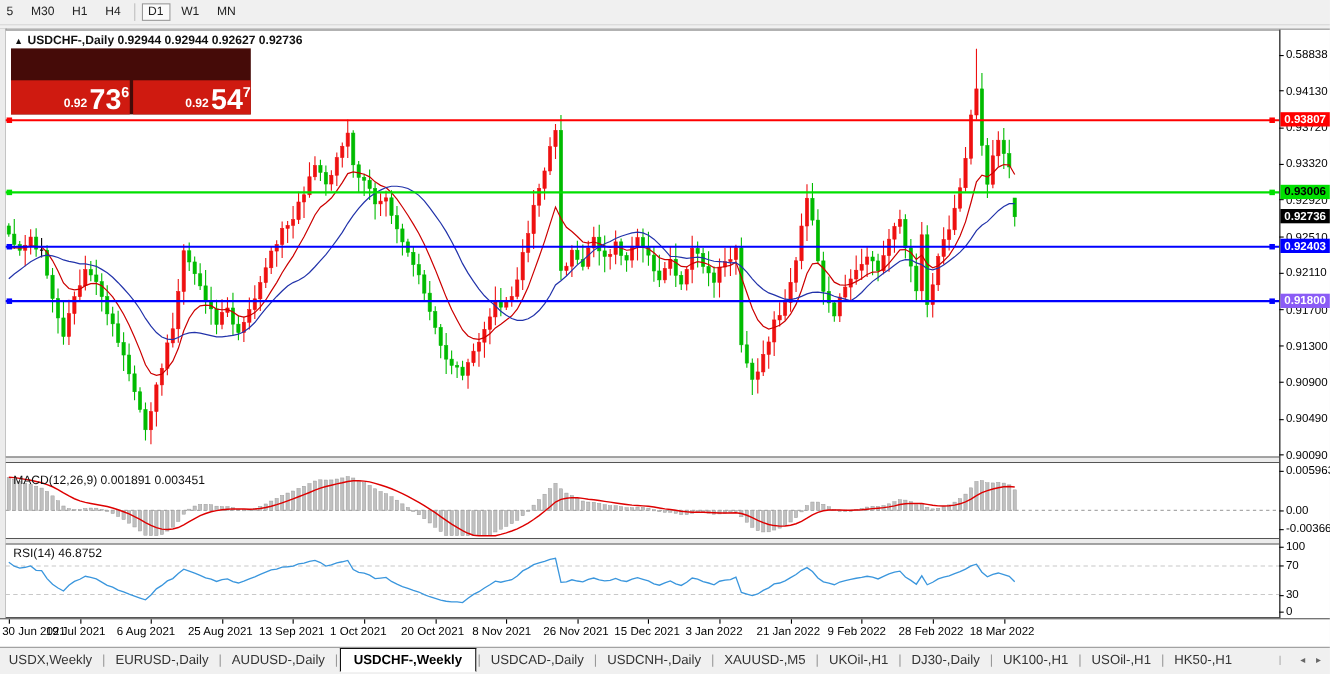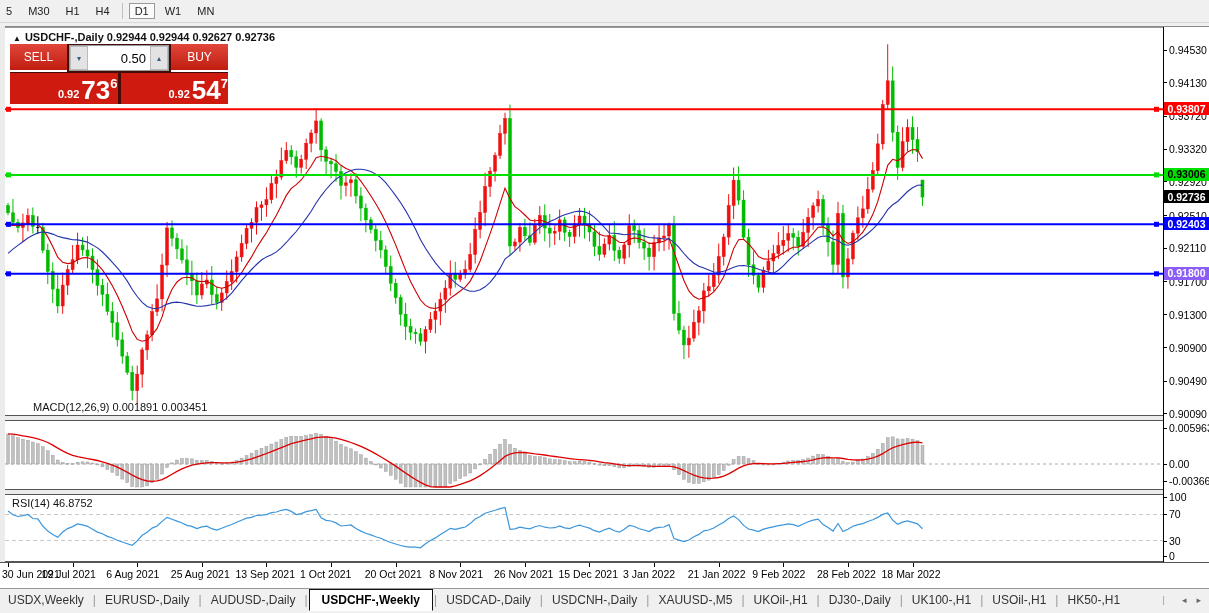--- a/index.html
+++ b/index.html
@@ -655,44 +655,35 @@
     <polyline points="3,406.8 7.97,407.2 12.94,407.9 17.91,408.8 22.88,409.6 27.849999999999998,410.7 32.82,411.9 37.79,413.5 42.76,415.5 47.73,418.1 52.699999999999996,421.1 57.669999999999995,423.9 62.64,426.4 67.61,428.3 72.58,429.7 77.55,430.7 82.52,431.6 87.49,432.5 92.46,433.5 97.42999999999999,434.8 102.39999999999999,436.4 107.36999999999999,438.2 112.33999999999999,440.2 117.30999999999999,442.6 122.28,445.2 127.25,448.1 132.22,450.7 137.19,452.7 142.16,454.0 147.13,454.3 152.1,453.9 157.07,452.6 162.04,450.1 167.01,447.3 171.98,444.4 176.95,441.8 181.92,439.8 186.89,438.2 191.85999999999999,437.2 196.82999999999998,436.4 201.79999999999998,435.9 206.76999999999998,435.6 211.73999999999998,435.7 216.70999999999998,435.8 221.67999999999998,435.9 226.64999999999998,435.7 231.61999999999998,435.2 236.58999999999997,434.4 241.56,433.2 246.53,431.8 251.5,430.1 256.47,428.3 261.44,426.5 266.40999999999997,424.6 271.38,422.7 276.34999999999997,420.7 281.32,418.6 286.28999999999996,416.7 291.26,415.3 296.22999999999996,414.1 301.2,412.9 306.16999999999996,411.9 311.14,410.7 316.10999999999996,410.1 321.08,410.0 326.05,410.4 331.02,411.1 335.99,412.4 340.96,413.9 345.93,415.5 350.9,417.3 355.87,419.4 360.84,421.7 365.81,424.2 370.78,426.9 375.75,429.7 380.71999999999997,432.7 385.69,435.9 390.65999999999997,439.1 395.63,442.6 400.59999999999997,446.0 405.57,449.4 410.53999999999996,452.5 415.51,455.4 420.47999999999996,457.8 425.45,459.6 430.41999999999996,460.0 435.39,460.0 440.35999999999996,460.0 445.33,460.0 450.29999999999995,458.8 455.27,457.4 460.23999999999995,455.7 465.21,453.8 470.17999999999995,451.4 475.15,448.6 480.12,445.3 485.09,441.7 490.06,437.8 495.03,433.7 500,429.4 504.96999999999997,427.0 509.94,425.9 514.91,425.4 519.88,425.5 524.85,426.1 529.8199999999999,426.8 534.79,427.3 539.76,428.0 544.73,428.8 549.6999999999999,429.5 554.67,430.2 559.64,430.9 564.61,431.6 569.5799999999999,432.2 574.55,432.6 579.52,432.9 584.49,433.3 589.4599999999999,433.9 594.43,434.8 599.4,435.6 604.37,436.2 609.3399999999999,436.9 614.31,437.7 619.28,438.3 624.25,438.6 629.2199999999999,438.6 634.1899999999999,438.7 639.16,438.9 644.13,439.2 649.1,439.4 654.0699999999999,439.4 659.04,439.4 664.01,439.1 668.98,439.8 673.9499999999999,441.4 678.92,443.6 683.89,446.0 688.86,448.1 693.8299999999999,449.8 698.8,450.8 703.77,451.3 708.74,451.2 713.7099999999999,450.5 718.68,449.1 723.65,446.9 728.62,444.1 733.5899999999999,441.1 738.56,438.8 743.53,437.3 748.5,436.6 753.4699999999999,436.5 758.4399999999999,436.7 763.41,436.8 768.38,436.9 773.3499999999999,436.7 778.3199999999999,436.4 783.29,435.9 788.26,435.4 793.2299999999999,435.0 798.1999999999999,434.5 803.17,433.8 808.14,432.9 813.11,431.7 818.0799999999999,430.9 823.05,430.6 828.02,430.8 832.99,430.8 837.9599999999999,431.5 842.93,432.3 847.9,432.9 852.87,433.0 857.8399999999999,432.8 862.81,432.2 867.78,431.0 872.75,429.2 877.7199999999999,426.7 882.6899999999999,423.5 887.66,420.8 892.63,419.0 897.5999999999999,417.6 902.5699999999999,416.4 907.54,415.5 912.51,415.2 917.4799999999999,415.8" fill="none" stroke="#dd0000" stroke-width="1.3"></polyline>
     <line x1="0" y1="487.5" x2="1158" y2="487.5" stroke="#c8c8c8" stroke-width="1" stroke-dasharray="4 3"></line>
     <line x1="0" y1="513.5" x2="1158" y2="513.5" stroke="#c8c8c8" stroke-width="1" stroke-dasharray="4 3"></line>
     <polyline points="3,484.1 7.97,487.7 12.94,489.5 17.91,488.7 22.88,487.5 27.849999999999998,491.5 32.82,491.8 37.79,499.0 42.76,504.1 47.73,507.5 52.699999999999996,510.3 57.669999999999995,505.0 62.64,501.6 67.61,499.6 72.58,496.9 77.55,497.9 82.52,499.3 87.49,502.2 92.46,505.1 97.42999999999999,506.7 102.39999999999999,509.4 107.36999999999999,511.0 112.33999999999999,513.2 117.30999999999999,515.0 122.28,516.7 127.25,518.3 132.22,513.9 137.19,508.3 142.16,505.2 147.13,501.1 152.1,499.0 157.07,494.4 162.04,490.4 167.01,492.2 171.98,494.1 176.95,496.0 181.92,498.4 186.89,499.4 191.85999999999999,501.6 196.82999999999998,499.9 201.79999999999998,499.2 206.76999999999998,501.7 211.73999999999998,503.0 216.70999999999998,501.2 221.67999999999998,499.2 226.64999999999998,497.5 231.61999999999998,495.2 236.58999999999997,493.2 241.56,491.1 246.53,490.4 251.5,488.5 256.47,488.2 261.44,487.6 266.40999999999997,485.7 271.38,485.0 276.34999999999997,483.3 281.32,482.4 286.28999999999996,484.4 291.26,487.6 296.22999999999996,486.6 301.2,484.7 306.16999999999996,483.7 311.14,482.5 316.10999999999996,490.7 321.08,493.4 326.05,494.0 331.02,495.9 335.99,499.0 340.96,498.5 345.93,497.9 350.9,501.6 355.87,504.1 360.84,506.3 365.81,507.9 370.78,509.7 375.75,511.2 380.71999999999997,513.5 385.69,515.5 390.65999999999997,517.0 395.63,518.5 400.59999999999997,519.6 405.57,520.1 410.53999999999996,520.2 415.51,520.8 420.47999999999996,516.8 425.45,513.4 430.41999999999996,510.9 435.39,507.5 440.35999999999996,504.6 445.33,501.3 450.29999999999995,502.3 455.27,501.1 460.23999999999995,500.0 465.21,496.6 470.17999999999995,492.0 475.15,489.5 480.12,486.3 485.09,484.8 490.06,483.3 495.03,481.6 500,480.5 504.96999999999997,502.4 509.94,501.9 514.91,500.1 519.88,501.2 524.85,501.9 529.8199999999999,499.7 534.79,498.5 539.76,500.2 544.73,501.0 549.6999999999999,500.7 554.67,498.9 559.64,500.9 564.61,501.6 569.5799999999999,499.5 574.55,498.2 579.52,499.7 584.49,501.1 589.4599999999999,503.7 594.43,505.0 599.4,502.8 604.37,501.1 609.3399999999999,503.8 614.31,505.2 619.28,502.3 624.25,498.5 629.2199999999999,499.5 634.1899999999999,501.8 639.16,503.0 644.13,504.6 649.1,501.4 654.0699999999999,500.4 659.04,500.0 664.01,497.6 668.98,511.6 673.9499999999999,513.1 678.92,514.5 683.89,513.0 688.86,509.7 693.8299999999999,507.4 698.8,503.8 703.77,503.0 708.74,501.0 713.7099999999999,498.1 718.68,495.3 723.65,491.5 728.62,489.0 733.5899999999999,492.6 738.56,498.4 743.53,502.0 748.5,503.2 753.4699999999999,504.6 758.4399999999999,502.1 763.41,500.9 768.38,499.8 773.3499999999999,498.7 778.3199999999999,497.9 783.29,496.9 788.26,497.6 793.2299999999999,499.3 798.1999999999999,497.0 803.17,494.7 808.14,493.1 813.11,492.2 818.0799999999999,497.6 823.05,500.6 828.02,504.1 832.99,496.5 837.9599999999999,504.6 842.93,502.3 847.9,499.2 852.87,497.6 857.8399999999999,496.6 862.81,494.5 867.78,492.7 872.75,490.4 877.7199999999999,487.4 882.6899999999999,485.9 887.66,493.2 892.63,497.3 897.5999999999999,495.1 902.5699999999999,493.9 907.54,495.4 912.51,496.9 917.4799999999999,501.8" fill="none" stroke="#3a96dd" stroke-width="1.2"></polyline>
   </svg>
 <div id="axis-vline"></div>
 
 <div id="symline"><span class="tri">▲</span><span>USDCHF-,Daily 0.92944 0.92944 0.92627 0.92736</span></div>
 
 <div id="tradepanel">
-  <div id="tp-top">
-    <div class="tp-btn">SELL</div>
-    <div id="spingroup">
-      <div class="spin-btn">▾</div>
-      <div id="volval">0.50</div>
-      <div class="spin-btn">▴</div>
-    </div>
-    <div class="tp-btn">BUY</div>
-  </div>
   <div id="tp-bottom">
     <div class="price-box">
       <span class="sm">0.92</span>
       <span class="big">73</span>
       <span class="sup">6</span>
     </div>
     <div class="price-box">
       <span class="sm">0.92</span>
       <span class="big">54</span>
       <span class="sup">7</span>
     </div>
   </div>
 </div>
 
-<div class="pane-label" style="left:12px;top:401px;margin-left:21px;">MACD(12,26,9) 0.001891 0.003451</div>
+<div class="pane-label" style="left:12px;top:431px;">MACD(12,26,9) 0.001891 0.003451</div>
 <div class="pane-label" style="left:12px;top:497px;">RSI(14) 46.8752</div>
 
 <div id="dateband">
     <div class="date-tick" style="left:8px;"></div>
     <div class="date-label" style="left: 2px;">30 Jun 2021</div>
     <div class="date-tick" style="left:72.61px;"></div>
     <div class="date-label" style="left: 41.61px;">19 Jul 2021</div>
     <div class="date-tick" style="left:137.22px;"></div>
     <div class="date-label" style="left: 106.22px;">6 Aug 2021</div>
     <div class="date-tick" style="left:201.82999999999998px;"></div>
@@ -745,21 +736,21 @@
     <div class="tab-sep">|</div>
     <div class="tab">HK50-,H1</div>
     <div id="tab-arrows">
       <div class="tab-sep">|</div>
       <div>◂</div>
       <div>▸</div>
     </div>
   </div>
 
 <div class="axis-tick" style="top:49.5px;"></div>
-<div class="axis-label" style="top:44px;">0.94530</div>
+<div class="axis-label" style="top:44px;">0.58838</div>
 <div class="axis-tick" style="top:82.28688524590167px;"></div>
 <div class="axis-label" style="top:76.78688524590167px;">0.94130</div>
 <div class="axis-tick" style="top:115.89344262295079px;"></div>
 <div class="axis-label" style="top:110.39344262295079px;">0.93720</div>
 <div class="axis-tick" style="top:148.68032786885246px;"></div>
 <div class="axis-label" style="top:143.18032786885246px;">0.93320</div>
 <div class="axis-tick" style="top:181.46721311475412px;"></div>
 <div class="axis-label" style="top:175.96721311475412px;">0.92920</div>
 <div class="axis-tick" style="top:215.07377049180326px;"></div>
 <div class="axis-label" style="top:209.57377049180326px;">0.92510</div>

